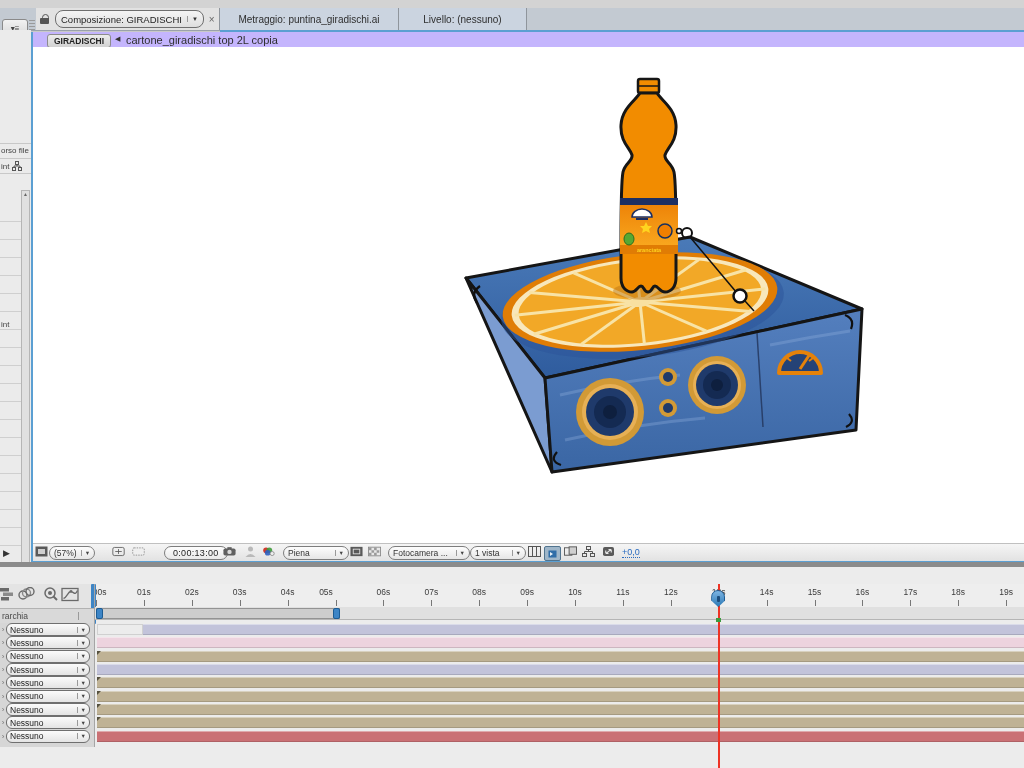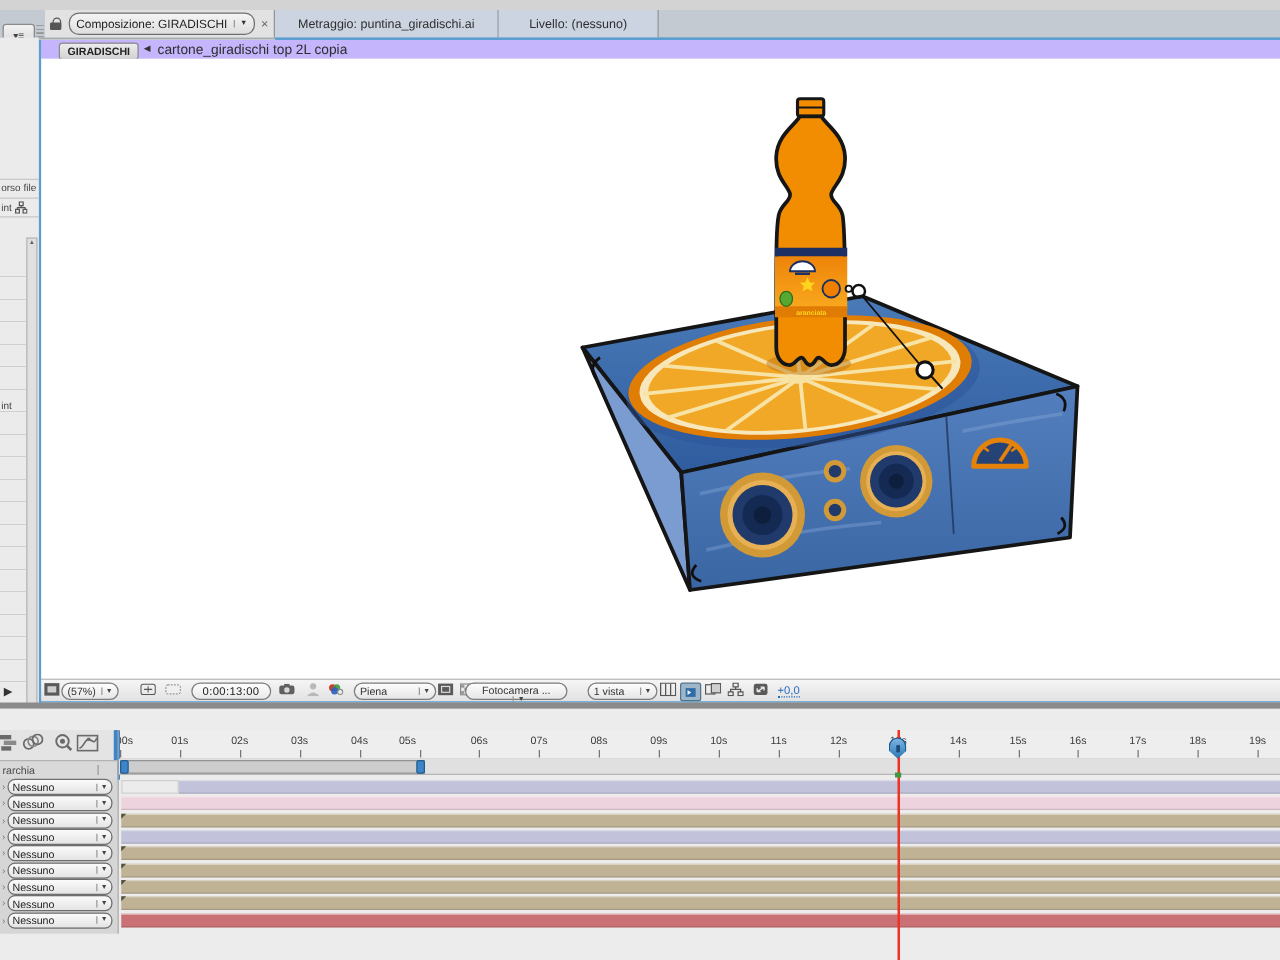--- a/index.html
+++ b/index.html
@@ -278,21 +278,21 @@
       <span class="arr">▼</span>
     </span>
     <svg class="fic f" style="left:79px;" width="16" height="12" viewBox="0 0 16 12">
       <rect x="1" y="1" width="14" height="10" rx="2" fill="none" stroke="#555"></rect>
       <line x1="8" y1="3" x2="8" y2="9" stroke="#555"></line>
         <line x1="4" y1="6" x2="12" y2="6" stroke="#555"></line>
     </svg>
     <svg class="fic f" style="left:99px;" width="18" height="12" viewBox="0 0 18 12">
       <rect x="1" y="1" width="16" height="10" rx="2" fill="#efefef" stroke="#777" stroke-dasharray="2 1.5"></rect>
     </svg>
-    <span class="tcbox f" style="left:120px;">0:00:13:00</span>
+    <span class="tcbox f" style="left:131px;">0:00:13:00</span>
     <svg class="fic f" style="left:190px;" width="15" height="11" viewBox="0 0 15 11">
       <rect x="0.5" y="2" width="14" height="8" rx="2" fill="#606060"></rect>
         <rect x="5" y="0.5" width="5" height="3" fill="#606060"></rect>
       <circle cx="7.5" cy="6" r="2.5" fill="#d9d9d9"></circle>
     </svg>
     <svg class="fic f" style="left:211px;" width="12" height="11" viewBox="0 0 12 11">
       <circle cx="6" cy="3" r="2.5" fill="#b9b9b9"></circle>
         <path d="M1,11 Q6,5 11,11 Z" fill="#b9b9b9"></path>
     </svg>
     <svg class="fic f" style="left:229px;" width="16" height="11" viewBox="0 0 16 11">
@@ -306,21 +306,21 @@
       <span class="arr">▼</span>
     </span>
     <svg class="fic f" style="left:317px;" width="14" height="11" viewBox="0 0 14 11">
       <rect x="0.5" y="0.5" width="13" height="10" fill="#5a5a5a"></rect>
         <rect x="3.5" y="3" width="7" height="5" fill="none" stroke="#dddddd"></rect>
     </svg>
     <svg class="fic f" style="left:335px;" width="15" height="11" viewBox="0 0 15 11">
       <rect x="0.5" y="0.5" width="14" height="10" fill="#e8e8e8" stroke="#888"></rect>
       <path d="M1,1h3v3h-3z M7,1h3v3h-3z M4,4h3v3h-3z M10,4h3v3h-3z M1,7h3v3h-3z M7,7h3v3h-3z" fill="#9a9a9a"></path>
     </svg>
-    <span class="combo f" style="left:339px;width:72px;flex-direction:column;">
+    <span class="combo f" style="left:355px;width:72px;">
       <span style="flex:1">Fotocamera ...</span>
       <span class="arr">▼</span>
     </span>
     <span class="combo f" style="left:437px;width:46px;">
       <span style="flex:1">1 vista</span>
       <span class="arr">▼</span>
     </span>
     <svg class="fic f" style="left:495px;" width="13" height="11" viewBox="0 0 13 11">
       <rect x="0.5" y="0.5" width="12" height="10" fill="none" stroke="#555"></rect>
         <line x1="4.5" y1="1" x2="4.5" y2="10" stroke="#555"></line>

